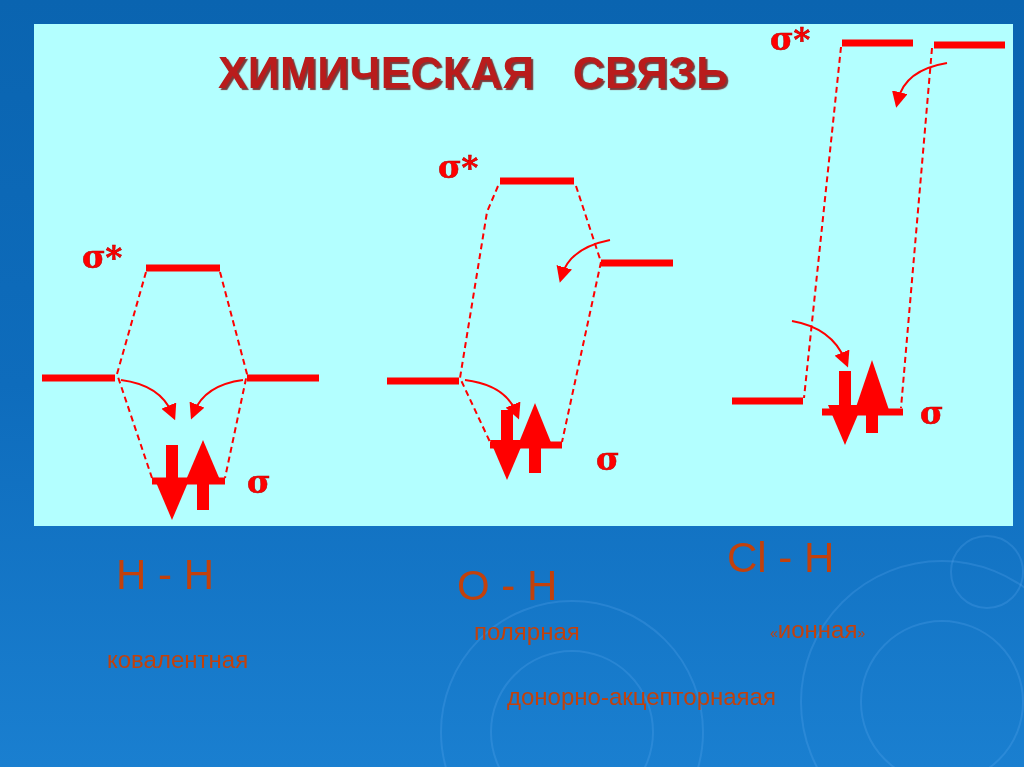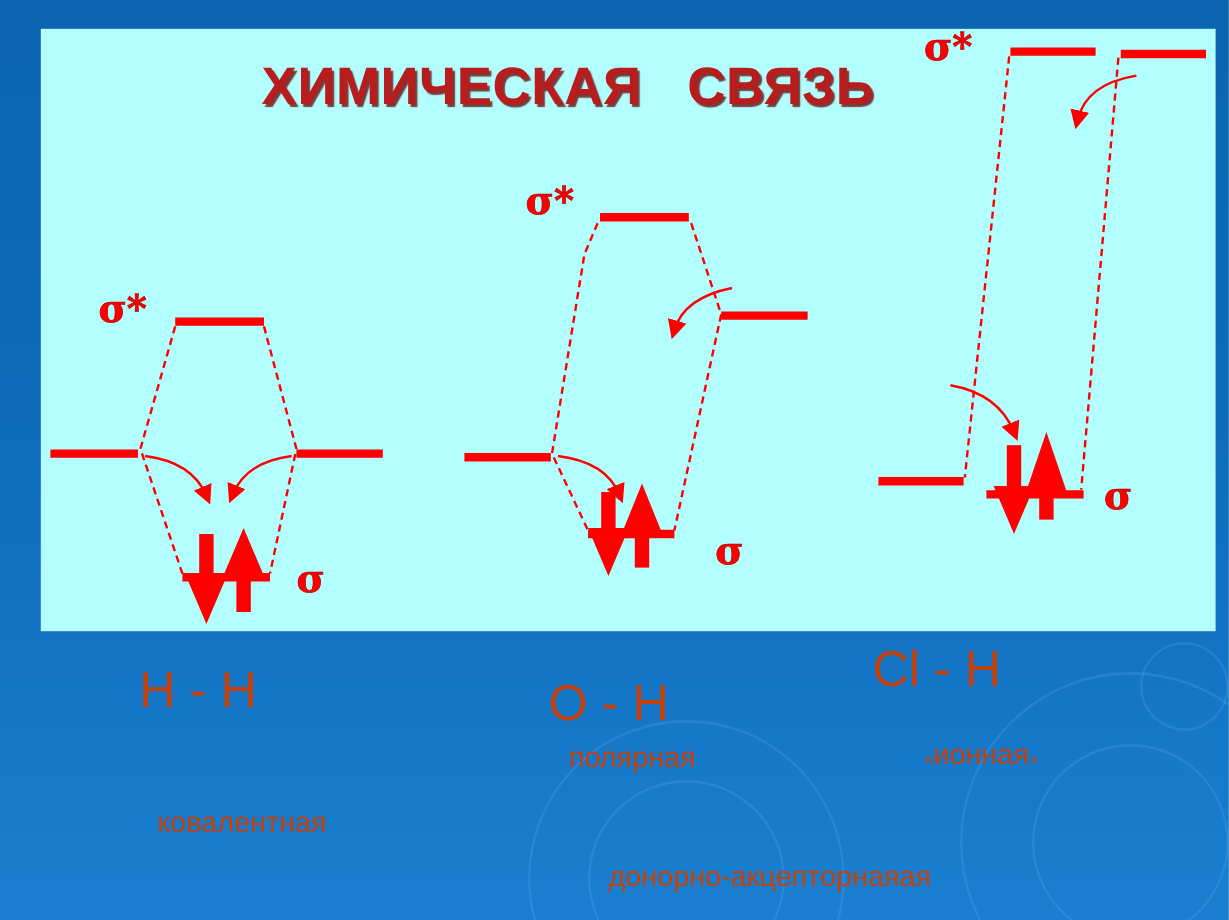--- a/index.html
+++ b/index.html
@@ -104,18 +104,18 @@
     <text x="247" y="493" font-size="32">σ</text>
     <text x="596" y="470" font-size="32">σ</text>
     <text x="920" y="424" font-size="32">σ</text>
   </g>
 </svg>
 
 <div class="label big" style="left:116px;top:551px;">H - H</div>
 <div class="label big" style="left:457px;top:562px;">O - H</div>
 <div class="label big" style="left:711px;top:534px;margin-left:16px;">Cl - H</div>
 
-<div class="label small" style="left:107px;top:672px;margin-left:24px;">ковалентная</div>
+<div class="label small" style="left:107px;top:646px;">ковалентная</div>
 <div class="label small" style="left:474px;top:618px;">полярная</div>
 <div class="label small" style="left:770px;top:616px;">
   <span class="q">«</span><span>ионная</span><span class="q">»</span>
 </div>
-<div class="label small" style="left:507px;top:717px;">донорно-акцепторнаяая</div>
+<div class="label small" style="left:507px;top:683px;">донорно-акцепторнаяая</div>
 
 </body></html>

